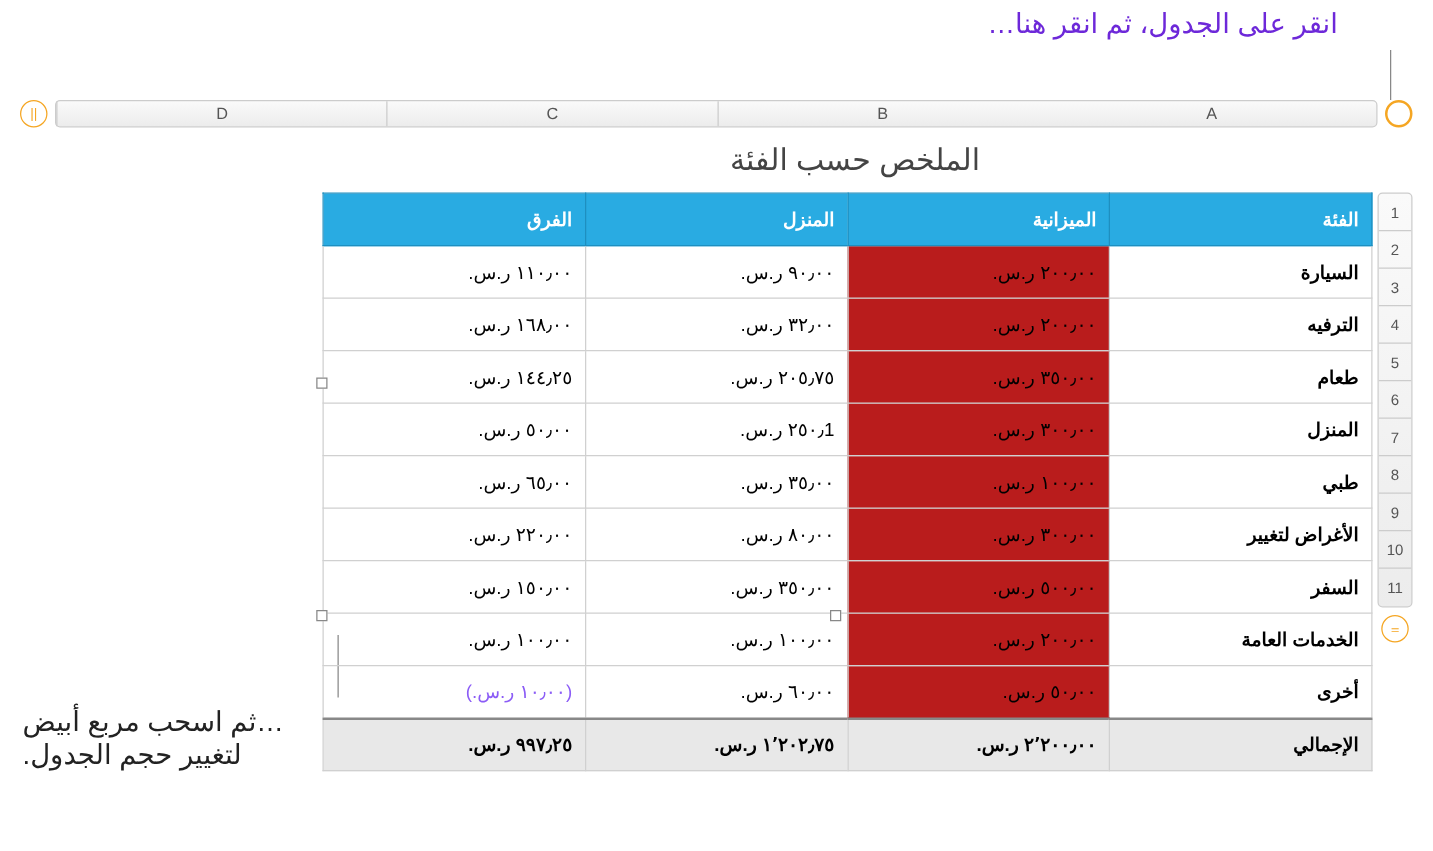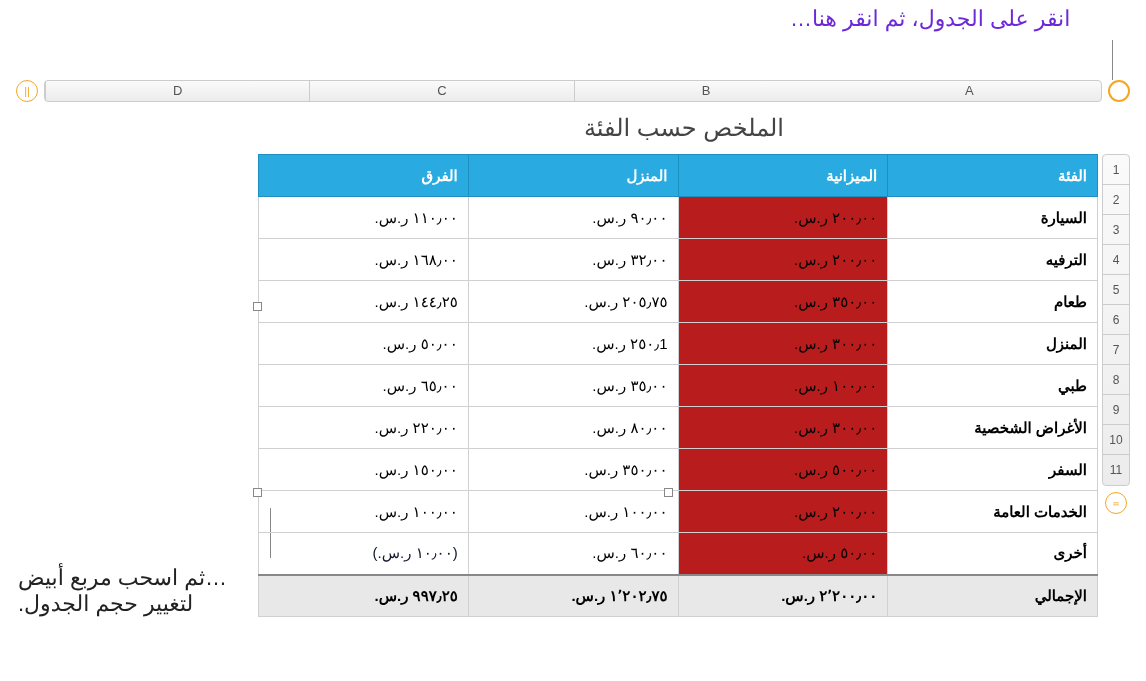--- a/index.html
+++ b/index.html
@@ -168,21 +168,21 @@
   text-align:right;
 }
 .grid thead th {
   background:#29abe2;
   color:#fff;
   font-weight:bold;
   border-color:#1e8fc0;
 }
 .grid td.cat { font-weight:bold;margin-top:16px; }
 .grid td.bud { background:#b91c1c; }
-.grid td.neg { color:#0f172a;padding-left:10px; }
+.grid td.neg { color:#8b5cf6;padding-left:10px; }
 .grid tr.total td {
   background:#e8e8e8;
   font-weight:bold;
   border-top:2px solid #888;
   margin-top:43px;
 }
 .col-A { width:210px; }
 .col-B { width:210px; }
 .col-C { width:210px; }
 .col-D { width:210px; }
@@ -275,21 +275,21 @@
           <td>٢٥٠٫1 ر.س.</td>
           <td>٥٠٫٠٠ ر.س.</td>
         </tr>
         <tr>
           <td class="cat">طبي</td>
           <td class="bud">١٠٠٫٠٠ ر.س.</td>
           <td>٣٥٫٠٠ ر.س.</td>
           <td>٦٥٫٠٠ ر.س.</td>
         </tr>
         <tr>
-          <td class="cat">الأغراض الشخصية</td>
+          <td class="cat">الأغراض لتغيير</td>
           <td class="bud">٣٠٠٫٠٠ ر.س.</td>
           <td>٨٠٫٠٠ ر.س.</td>
           <td>٢٢٠٫٠٠ ر.س.</td>
         </tr>
         <tr>
           <td class="cat">السفر</td>
           <td class="bud">٥٠٠٫٠٠ ر.س.</td>
           <td>٣٥٠٫٠٠ ر.س.</td>
           <td>١٥٠٫٠٠ ر.س.</td>
         </tr>

